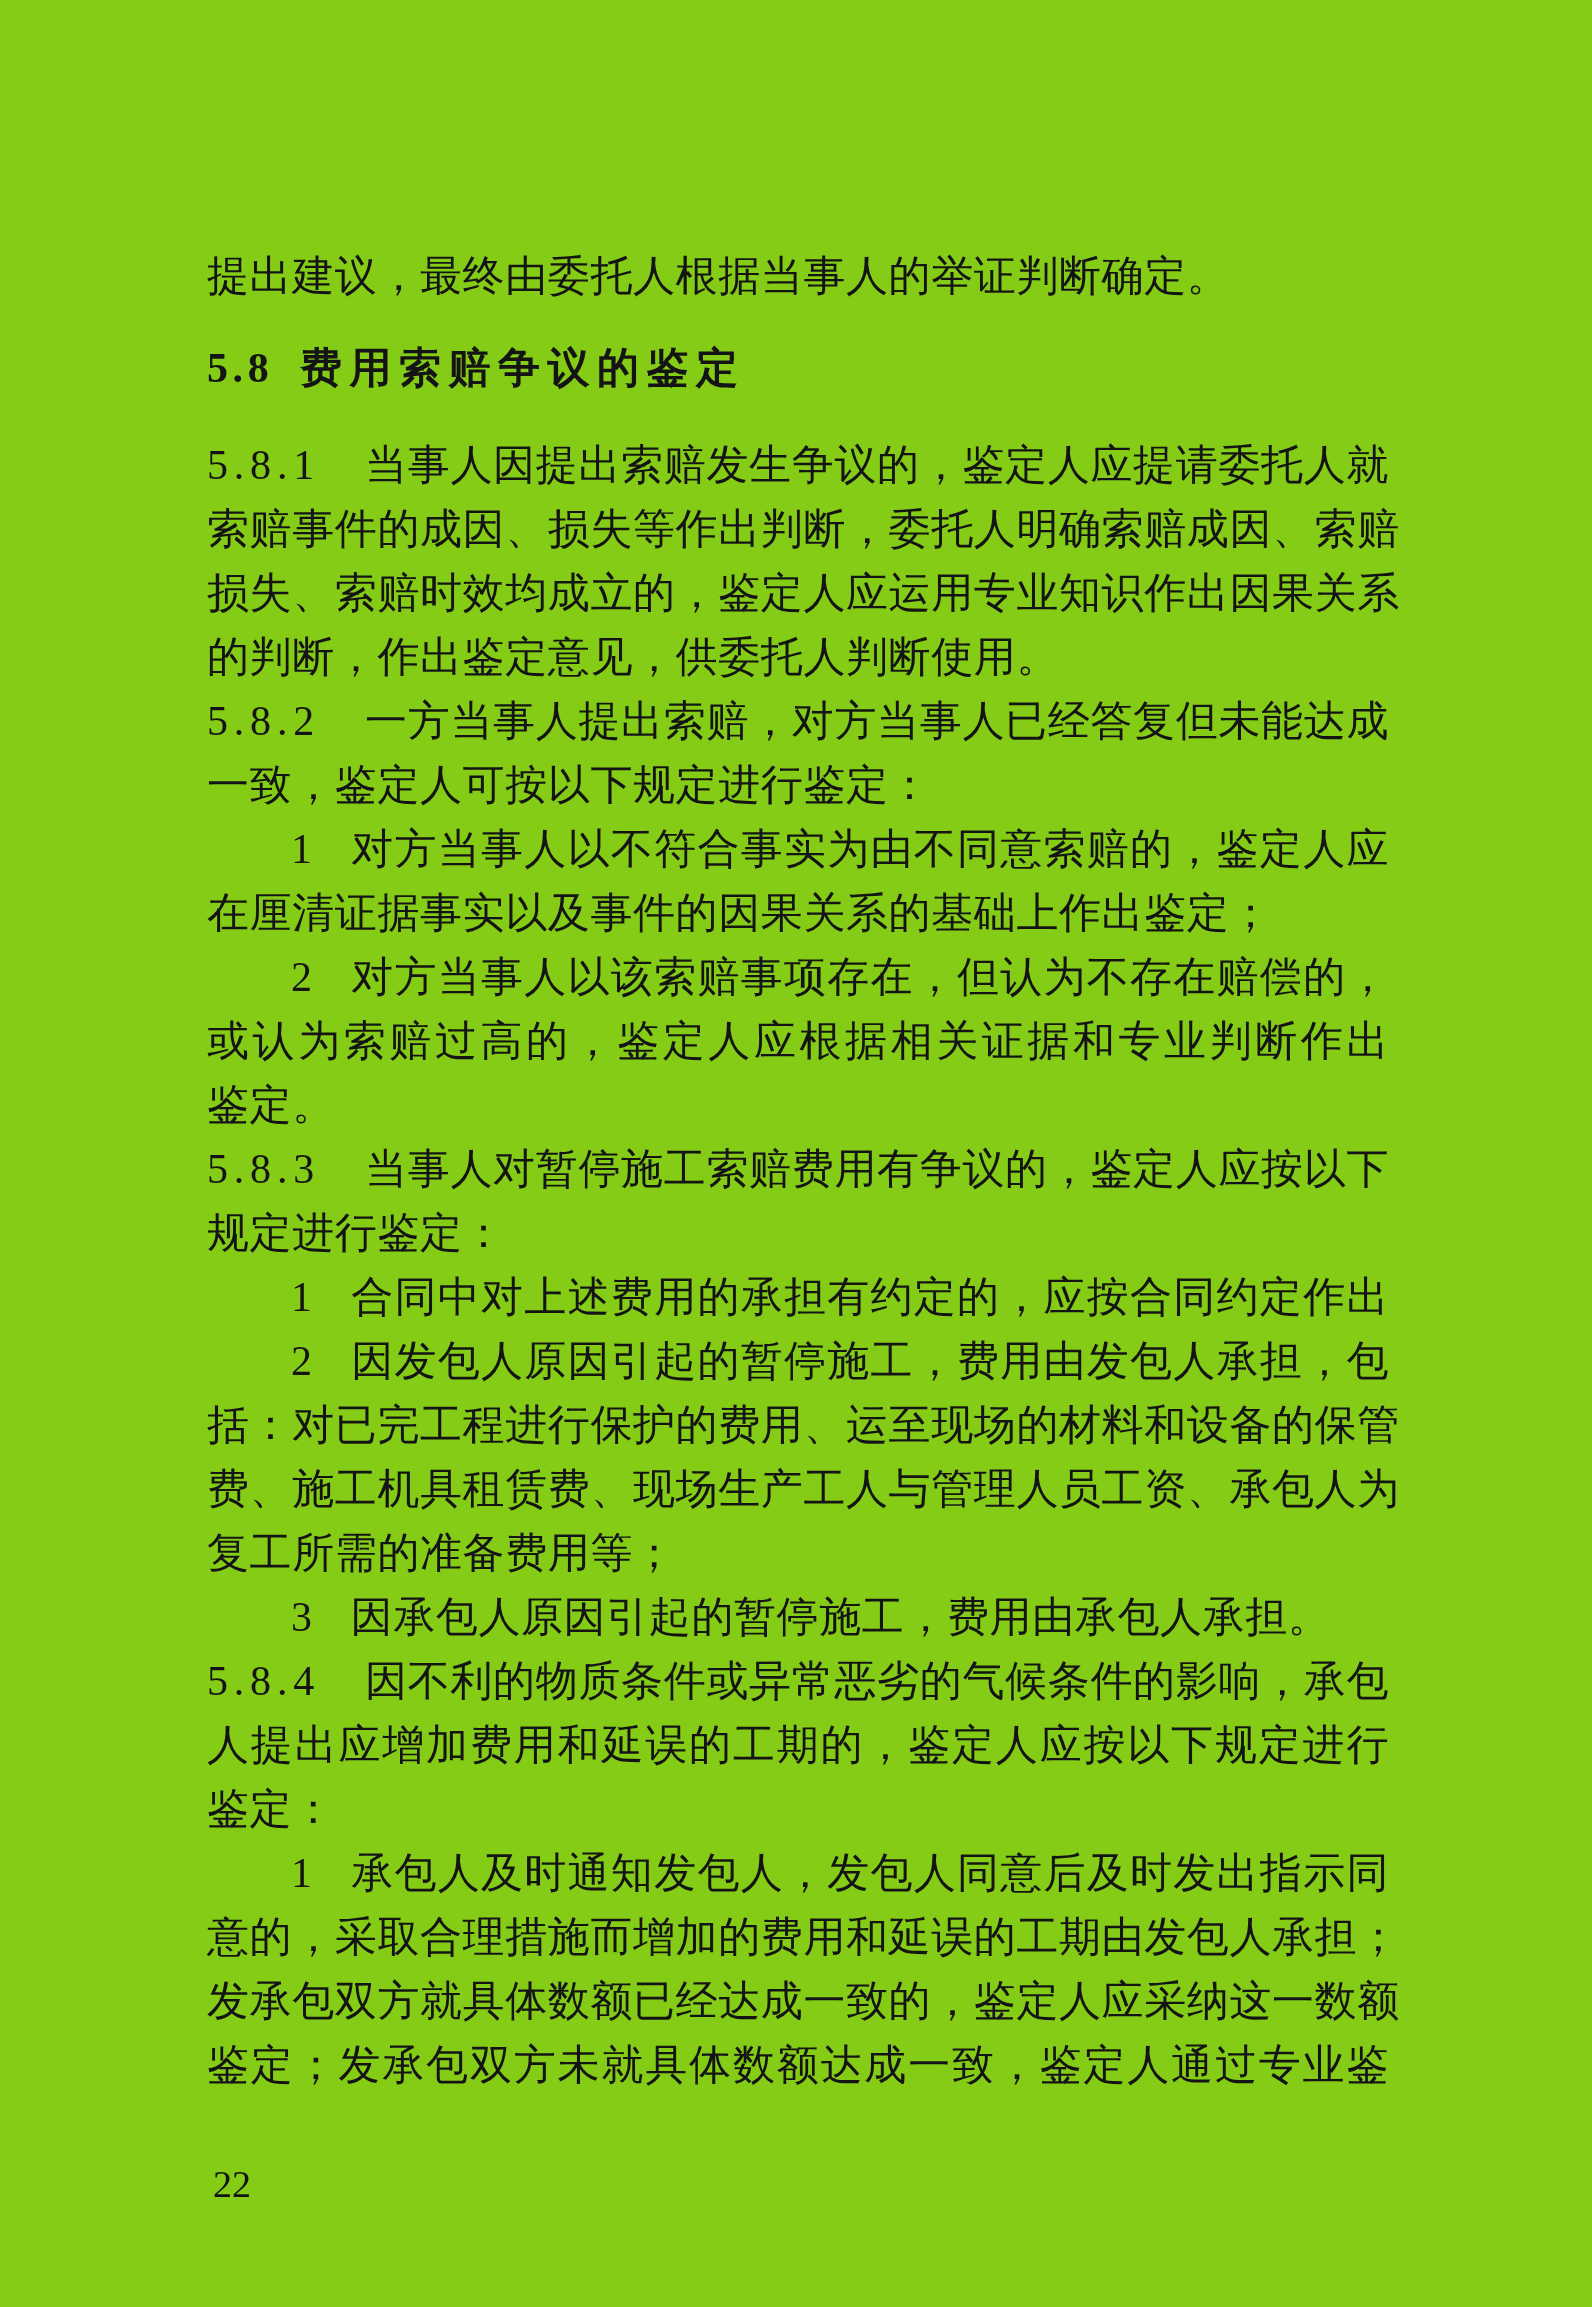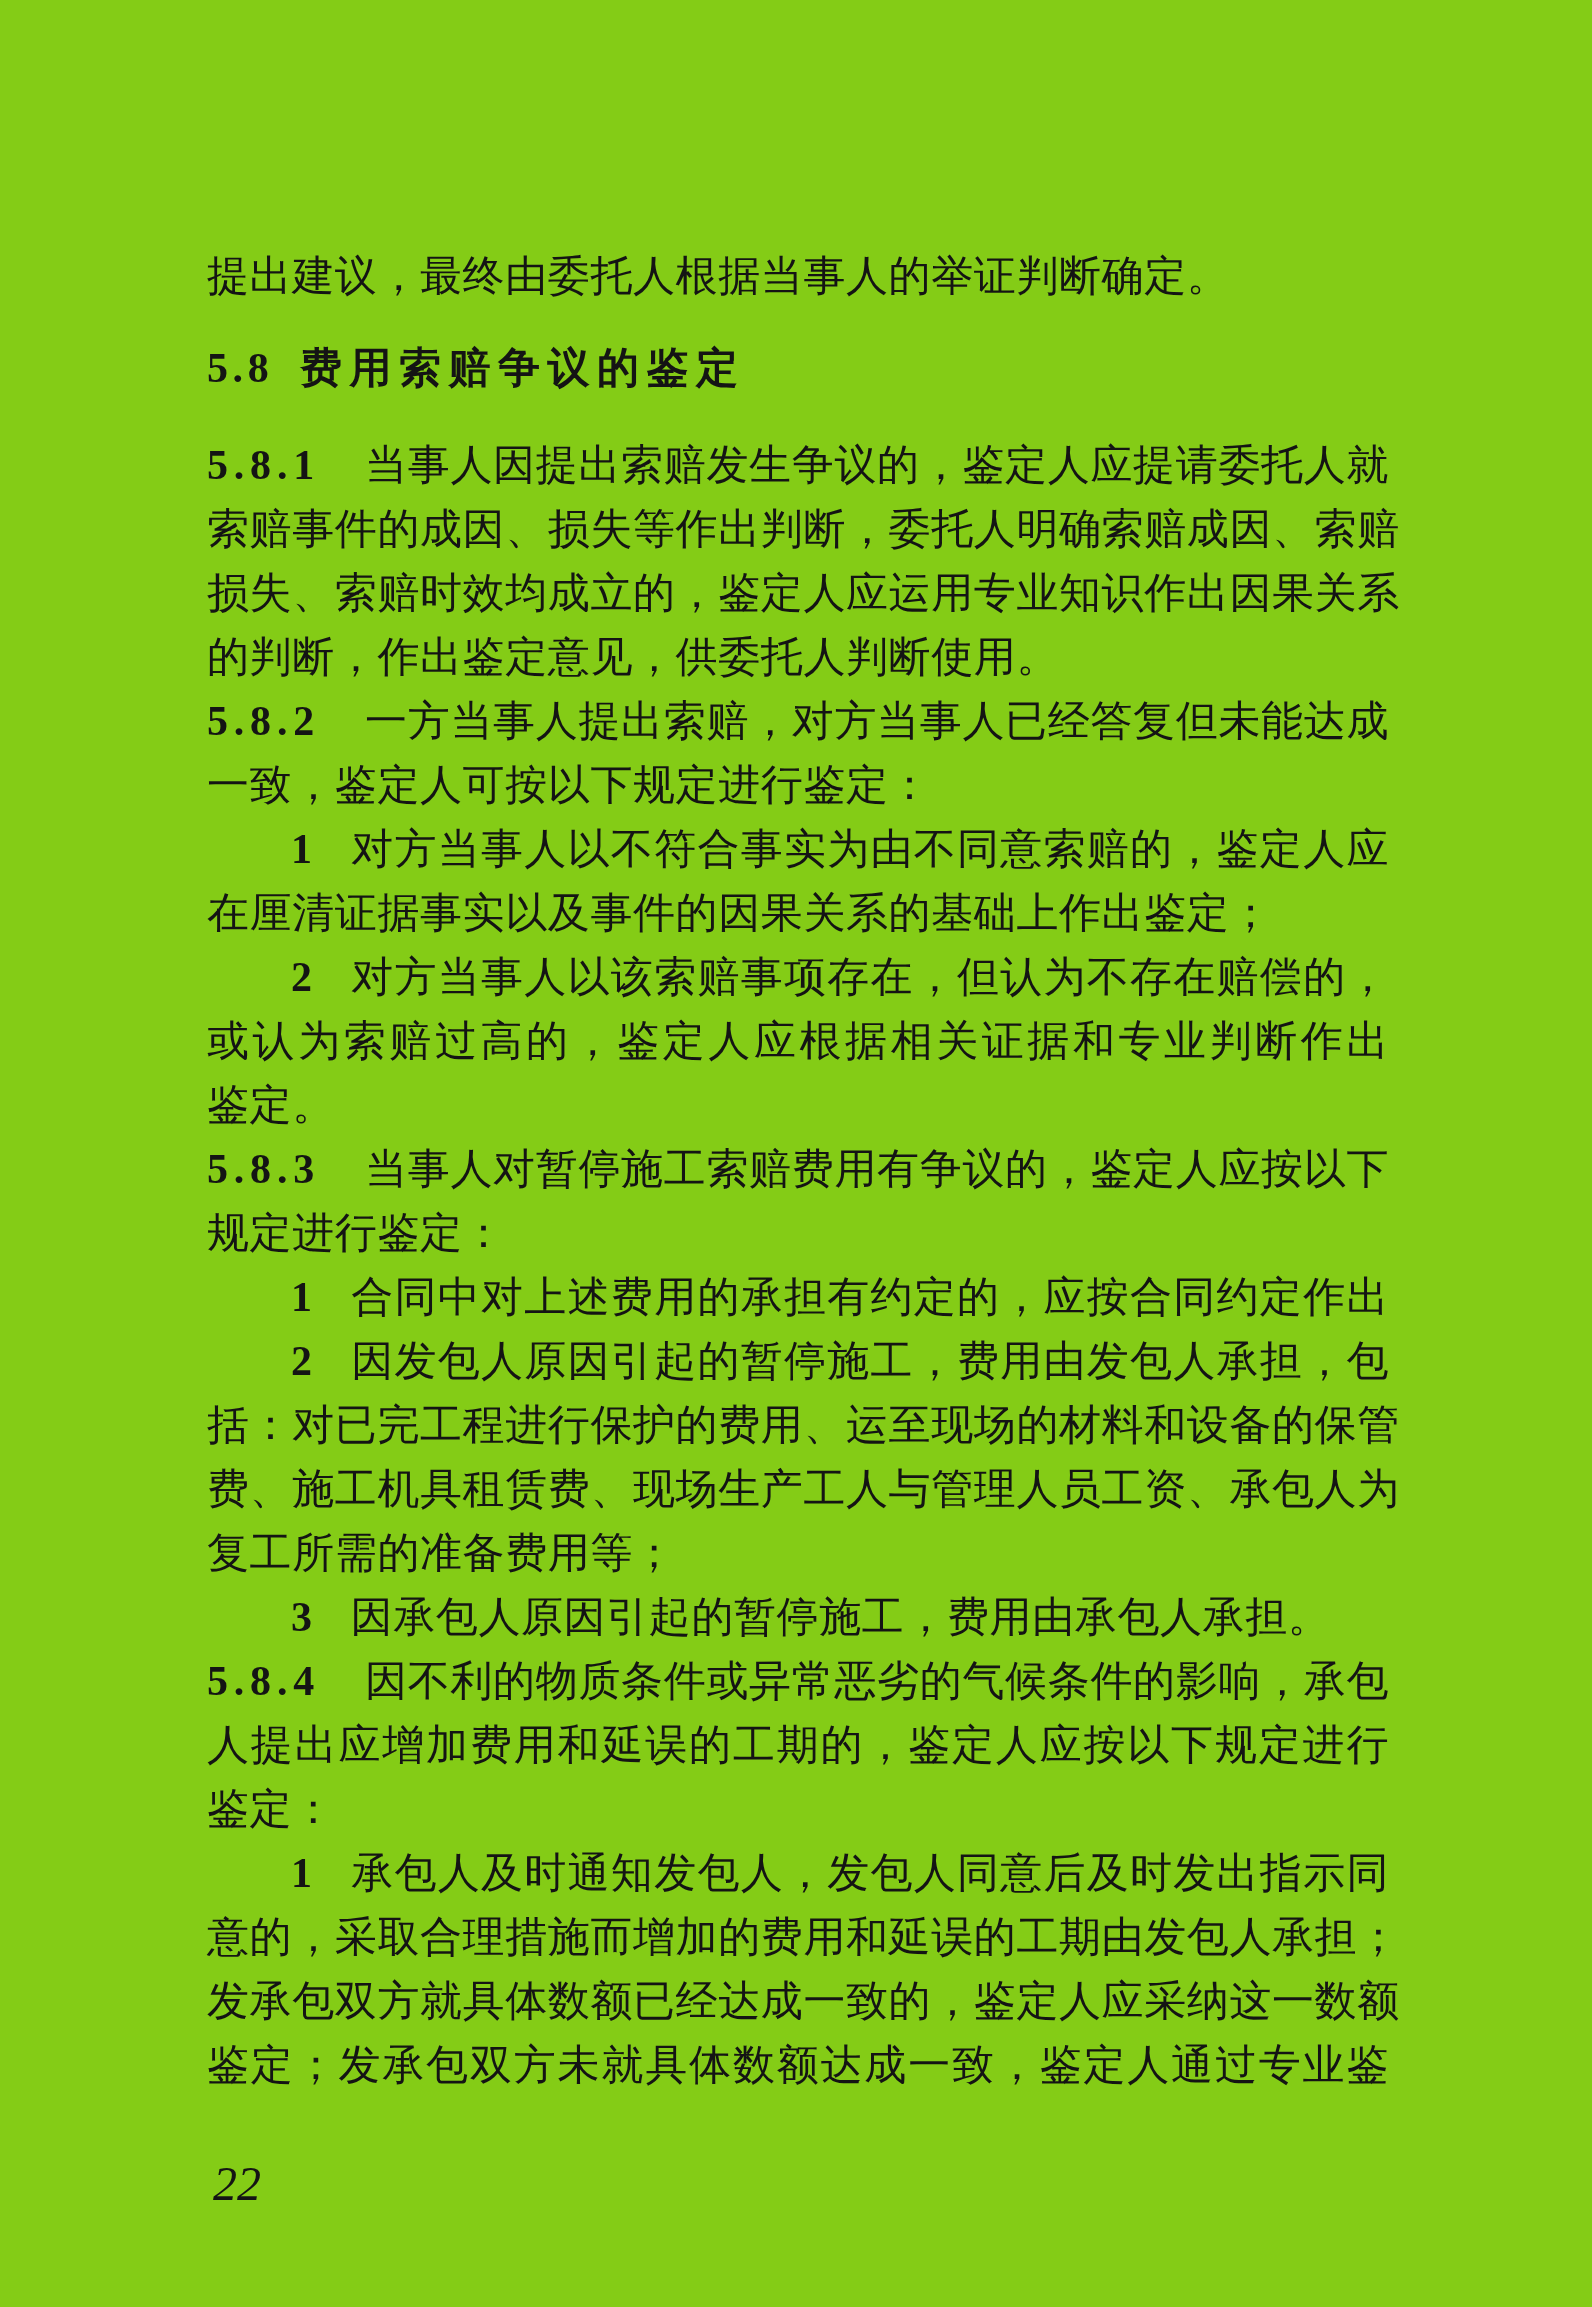--- a/index.html
+++ b/index.html
@@ -36,21 +36,21 @@
   }
   .align-left {
     text-align: left;
     text-align-last: left;
   }
   .indent {
     text-indent: 84px;
     text-align: right;
   }
   .num {
-    font-weight: bold;
+    font-weight: normal;
     font-style: normal;
   }
   .num-clause {
     letter-spacing: 5.8px;
     margin-right: 45px;
   }
   .num-item {
     margin-right: 38px;
   }
   .heading {
@@ -69,22 +69,21 @@
   .h-title {
     font-family: "Liberation Sans", "DejaVu Sans", sans-serif;
     letter-spacing: 7.5px;
   }
   .page-number {
     position: absolute;
     left: 213px;
     top: 2152px;
     height: 64px;
     line-height: 64px;
-    font-size: 48px;
-    font-style: italic;
+    font-size: 38px;
     font-family: "Liberation Serif", "DejaVu Serif", serif;
   }
 </style>
 </head>
 <body>
 
 <div class="page">
   <div class="content">
     <div class="line align-left">提出建议，最终由委托人根据当事人的举证判断确定。</div>
     <div class="heading">

